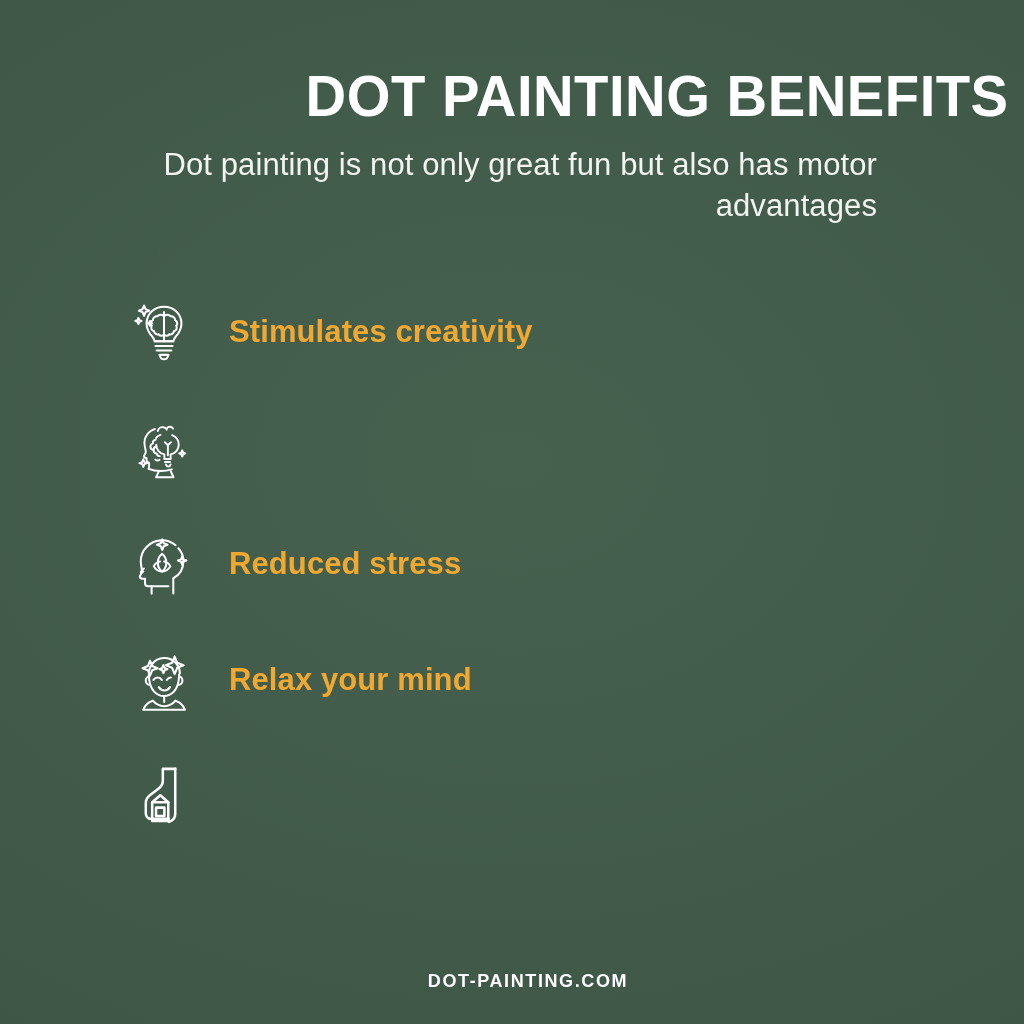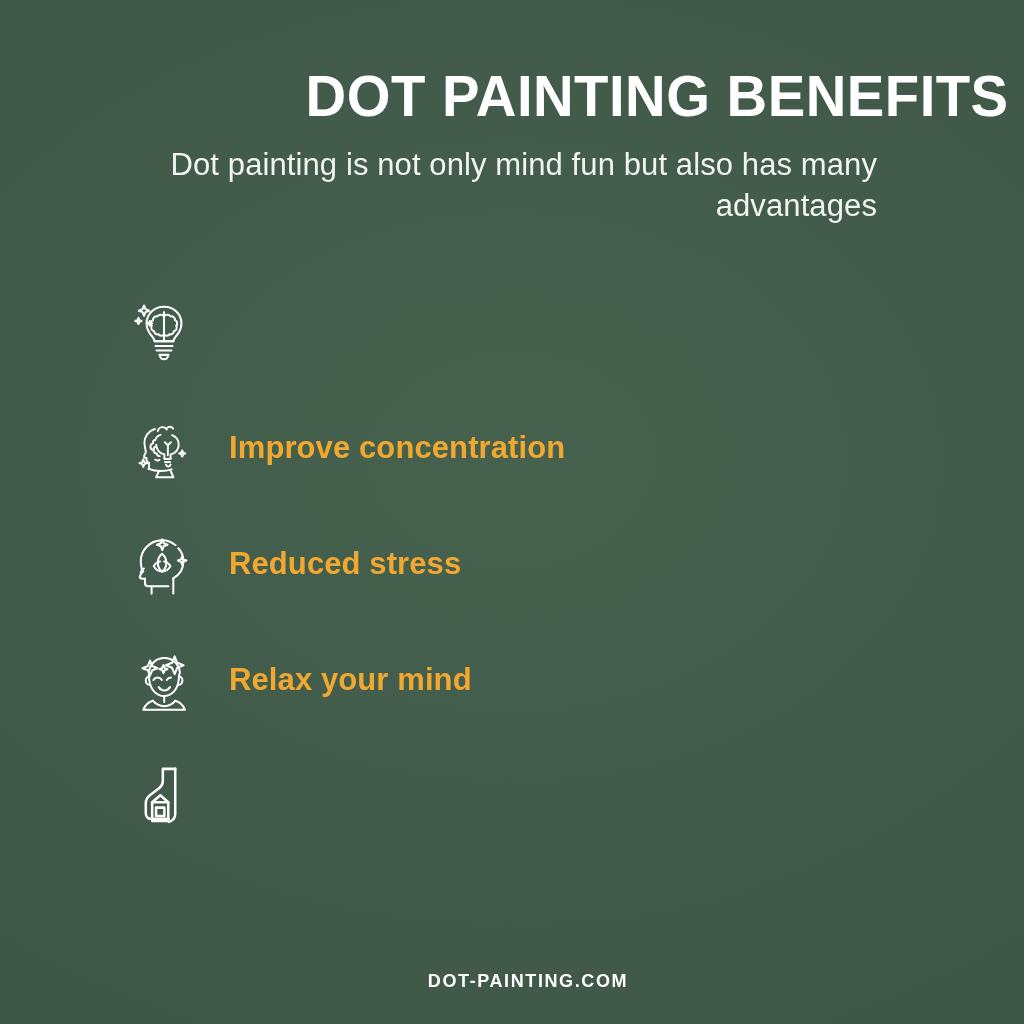--- a/index.html
+++ b/index.html
@@ -117,39 +117,40 @@
     letter-spacing: 1.6px;
   }
 </style>
 </head>
 <body>
 
 <div class="poster">
 
   <header class="header">
     <h1 class="title">DOT PAINTING BENEFITS</h1>
-    <p class="subtitle">Dot painting is not only mind fun but also has many advantages</p>
+    <p class="subtitle">Dot painting is not only great fun but also has motor advantages</p>
   </header>
 
   <ul class="benefits">
 
     <li class="benefit-row">
       <span class="benefit-icon">
         <svg viewBox="0 0 64 68" fill="none" stroke="#ffffff" stroke-width="2.1" stroke-linecap="round" stroke-linejoin="round">
           <path d="M32 8c-10 0-18 7.4-18 17.2 0 6 2.8 10 5.6 13.2 1.8 2 2.6 3.4 2.8 5.2h19.2c.2-1.8 1-3.2 2.8-5.2C47.2 35.2 50 31.2 50 25.2 50 15.4 42 8 32 8z"></path>
           <path d="M22.4 43.6h19.2M23.2 48.4h17.6M24.4 53.2h15.2"></path>
           <path d="M27.4 57.6c.6 3 2.4 4.6 4.6 4.6s4-1.6 4.6-4.6z"></path>
           <path d="M32 13.5v30"></path>
           <path d="M32 18c-1.6-2.4-5.2-2.4-6.6-.2-2.8-.4-5 1.6-4.8 4-2.4 1-3 4-1.2 5.8-1.4 2.2-.2 5 2.4 5.6.2 2.4 2.6 4 4.8 3.2 1.4 2 4.4 2 5.4-.2"></path>
           <path d="M32 18c1.6-2.4 5.2-2.4 6.6-.2 2.8-.4 5 1.6 4.8 4 2.4 1 3 4 1.2 5.8 1.4 2.2.2 5-2.4 5.6-.2 2.4-2.6 4-4.8 3.2-1.4 2-4.4 2-5.4-.2"></path>
           <path d="M11.4 6.6l1.5 3.9 3.9 1.5-3.9 1.5-1.5 3.9-1.5-3.9L6 12l3.9-1.5z"></path>
           <path d="M5.6 19.4l.9 2.3 2.3.9-2.3.9-.9 2.3-.9-2.3-2.3-.9 2.3-.9z"></path>
           <path d="M17.4 22.6l.7 1.8 1.8.7-1.8.7-.7 1.8-.7-1.8-1.8-.7 1.8-.7z"></path>
         </svg>
       </span>
+      <span class="benefit-label">Stimulates creativity</span>
     </li>
 
 
     <li class="benefit-row">
       <span class="benefit-icon">
         <svg viewBox="0 0 64 68" fill="none" stroke="#ffffff" stroke-width="2" stroke-linecap="round" stroke-linejoin="round">
           <path d="M22.6 14.4c-6.4 1.8-10.8 7.4-10.8 14.2 0 4 1.4 7 1.4 9.4 0 1.6-1.8 3-1.8 4.4 0 1.2 1.2 1.8 2.4 1.8"></path>
           <path d="M13.8 44.2c0 2.4.4 4.4 2.8 5 .2 2.2.2 4.4-.4 6.4"></path>
           <path d="M16.2 55.6c4 1.6 8.2 2.2 12.4 2.2 4 0 7.8-.6 11.4-1.8"></path>
           <path d="M24 32.4c-1.6.4-2.8 1.8-2.8 3.6 0 1.6 1 3 2.4 3.4"></path>
@@ -162,21 +163,20 @@
           <path d="M35 13.6c1.6-2.2 5.2-2.2 6.4.4"></path>
           <path d="M40.4 20.8c4 1.6 6.8 5.4 6.8 9.8 0 5-3.6 9.2-8.4 10v4.6h-6.4v-4.6c-4.8-.8-8.4-5-8.4-10"></path>
           <path d="M32.4 45.2h6.4M33 48.4h5.2"></path>
           <path d="M34 51c.4 1.4 1.2 2.2 2.4 2.2s2-.8 2.4-2.2"></path>
           <path d="M36 31.2v10.2M36 31.2l-3.2-3.2M36 31.2l3.2-3.2"></path>
           <path d="M10.6 45.6l1.1 2.9 2.9 1.1-2.9 1.1-1.1 2.9-1.1-2.9L6.6 49.6l2.9-1.1z"></path>
           <path d="M50.8 36.4l.9 2.3 2.3.9-2.3.9-.9 2.3-.9-2.3-2.3-.9 2.3-.9z"></path>
           <path d="M26.8 57.8l-3 6.4h18l-2.8-6.2"></path>
         </svg>
       </span>
-      <span class="benefit-label">Improve concentration</span>
     </li>
 
     <li class="benefit-row">
       <span class="benefit-icon">
         <svg viewBox="0 0 64 68" fill="none" stroke="#ffffff" stroke-width="2.1" stroke-linecap="round" stroke-linejoin="round">
           <path d="M44 14.6C39.6 11 34.2 9.2 28.6 9.6 17 10.4 8 19.8 8 31.2c0 4.6 1.4 8.4 1.4 10.6 0 1.8-2.4 3.6-2.4 5.2 0 1.4 1.4 2.2 2.8 2.2h2.6"></path>
           <path d="M12.4 49.2v4.6c0 1.8 1.4 3.2 3.2 3.2h3.6v7.6"></path>
           <path d="M19.2 57h17.4"></path>
           <path d="M46.8 17.8c3.4 3.6 5.2 8.4 5.2 13.4 0 7.6-4.2 14.2-10.4 17.6"></path>
           <path d="M41.6 48.8V64.4"></path>

